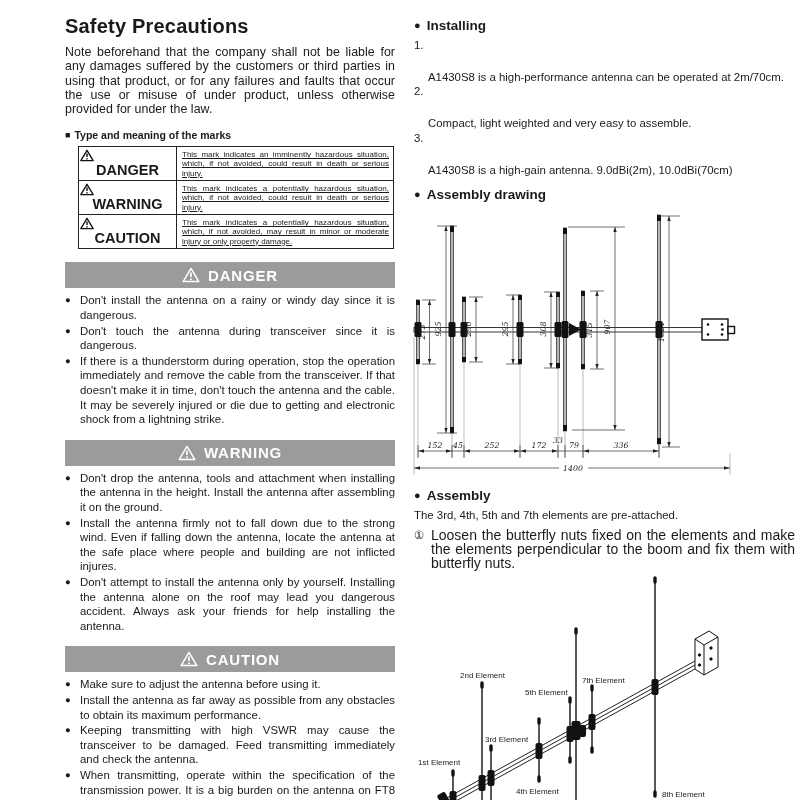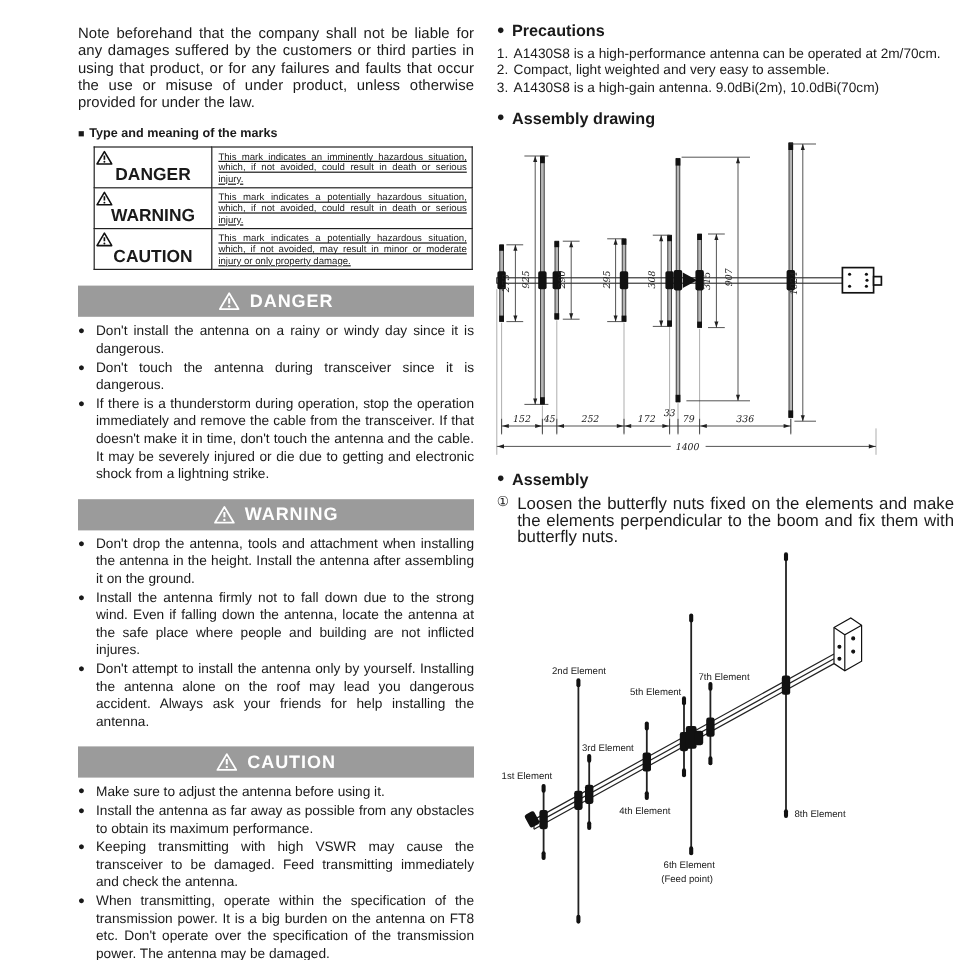--- a/index.html
+++ b/index.html
@@ -28,21 +28,21 @@
   .li{display:flex;margin-bottom:1px;}
   .blt{width:15px;flex:none;font-size:9.5px;line-height:14.6px;}
   .li-t{flex:1;text-align:justify;font-size:11.4px;line-height:14.6px;}
 
   
   .rh{display:flex;align-items:center;gap:6px;font-weight:bold;font-size:13.5px;margin:4px 0 5px 2px;}
   .rh .dot{font-size:11px;line-height:13px;}
   .dlist{margin-left:2px;}
   .dli{display:flex;}
   .dnum{width:14px;flex:none;font-size:11.4px;line-height:14.3px;}
-  .dli-t{flex:1;font-size:11.4px;line-height:14.3px;text-align:justify;}
+  .dli-t{flex:1;font-size:11.4px;line-height:14.3px;text-align:justify;margin-top:32px;}
 
   .asm-note{font-size:11.4px;line-height:14px;margin:2px 0 6px 2px;}
   .step{display:flex;margin-left:2px;}
   .step-num{width:17px;flex:none;font-size:11.4px;line-height:14.3px;}
   .step-t{flex:1;font-size:14px;line-height:14.3px;text-align:justify;}
 
   
   svg{display:block;}
   .boom{fill:#fff;stroke:#222;stroke-width:0.9;}
   .el{fill:#b5b5b5;stroke:#222;stroke-width:0.7;}
@@ -60,20 +60,21 @@
   .iso-cap{stroke:#111;stroke-width:3.4;stroke-linecap:round;}
   .lbl{font-family:"Liberation Sans",sans-serif;font-size:8px;fill:#222;}
   .bracket{fill:#fff;stroke:#111;stroke-width:1;}
 </style>
 </head>
 <body>
 
 <div class="page">
 
   <div class="col-left">
+    <h1 class="title">Safety Precautions</h1>
     <p class="intro">Note beforehand that the company shall not be liable for any damages suffered by the customers or third parties in using that product, or for any failures and faults that occur the use or misuse of under product, unless otherwise provided for under the law.</p>
 
     <div class="marks-label">
       <span class="sq">■</span>
       <span>Type and meaning of the marks</span>
     </div>
 
     <table class="marks">
       <tbody>
           <tr>
@@ -180,21 +181,21 @@
         <span class="blt">●</span>
         <span class="li-t">When transmitting, operate within the specification of the transmission power. It is a big burden on the antenna on FT8 etc. Don't operate over the specification of the transmission power. The antenna may be damaged.</span>
       </div>
     </div>
   </div>
 
   <div class="col-right">
 
     <div class="rh">
       <span class="dot">●</span>
-      <span>Precautions</span>
+      <span>Installing</span>
     </div>
     <div class="dlist">
       <div class="dli">
         <span class="dnum">1.</span>
         <span class="dli-t">A1430S8 is a high-performance antenna can be operated at 2m/70cm.</span>
       </div>
       <div class="dli">
         <span class="dnum">2.</span>
         <span class="dli-t">Compact, light weighted and very easy to assemble.</span>
       </div>
@@ -391,20 +392,21 @@
           <path class="ah" d="M317.5 261 L312 259.3 L312 262.7 Z"></path>
         <rect class="wbg" x="147" y="254" width="29" height="12"></rect>
         <text class="ds" x="161" y="264">1400</text>
       </g>
     </svg>
 
     <div class="rh" style="margin-top:8px;">
       <span class="dot">●</span>
       <span>Assembly</span>
     </div>
+    <p class="asm-note">The 3rd, 4th, 5th and 7th elements are pre-attached.</p>
     <div class="step">
       <span class="step-num">①</span>
       <span class="step-t">Loosen the butterfly nuts fixed on the elements and make the elements perpendicular to the boom and fix them with butterfly nuts.</span>
     </div>
 
     <svg width="385" height="318" viewBox="0 0 385 318" style="margin-top:4px;">
 
       <g>
         <line class="bline" x1="33" y1="224" x2="283" y2="86"></line>
         <line class="bline" x1="33" y1="228" x2="283" y2="90"></line>

